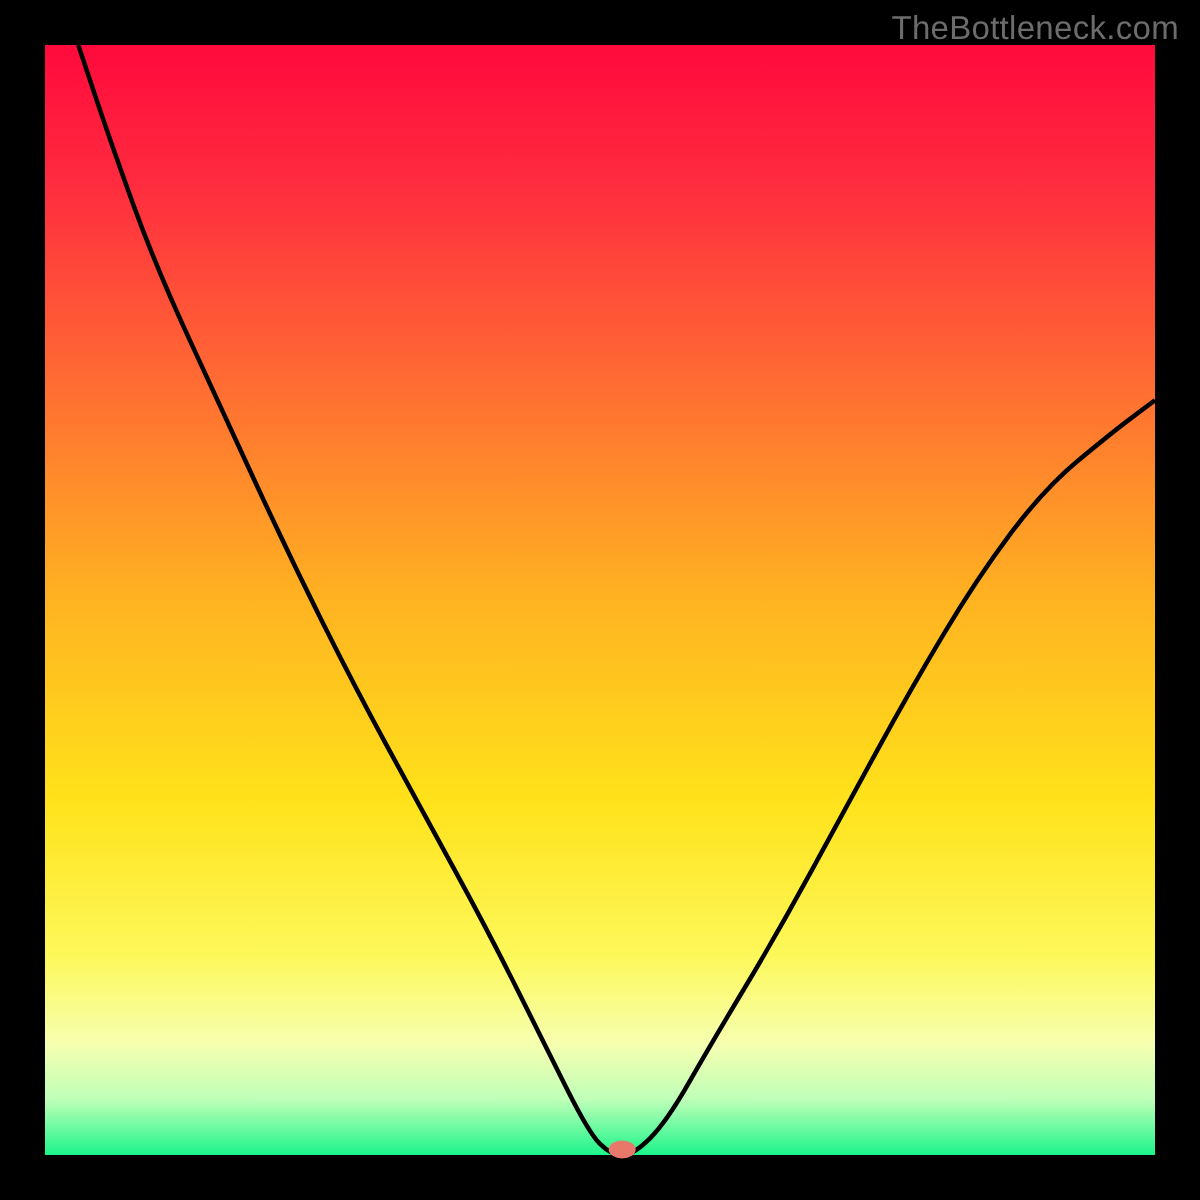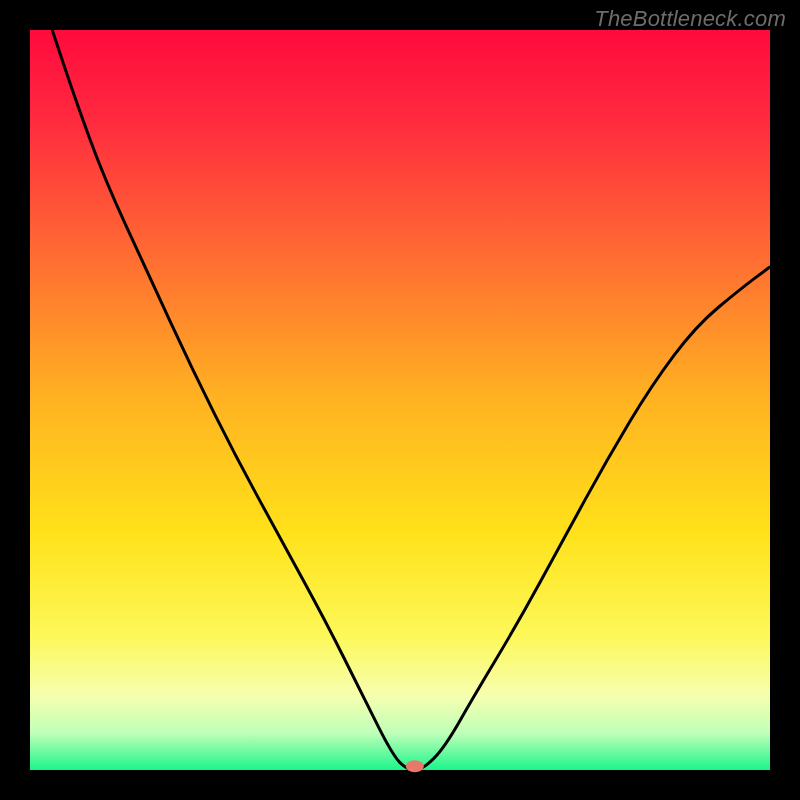--- a/index.html
+++ b/index.html
@@ -9,21 +9,20 @@
     height: 800px;
     background: #000;
     overflow: hidden;
     font-family: Arial, Helvetica, sans-serif;
   }
   .frame {
     position: relative;
     width: 800px;
     height: 800px;
     background: #000;
-    font-style: italic;
   }
   .watermark {
     position: absolute;
     top: 6px;
     right: 14px;
     color: #6c6c6c;
     font-size: 22px;
     font-weight: 500;
     letter-spacing: 0.2px;
     z-index: 10;

